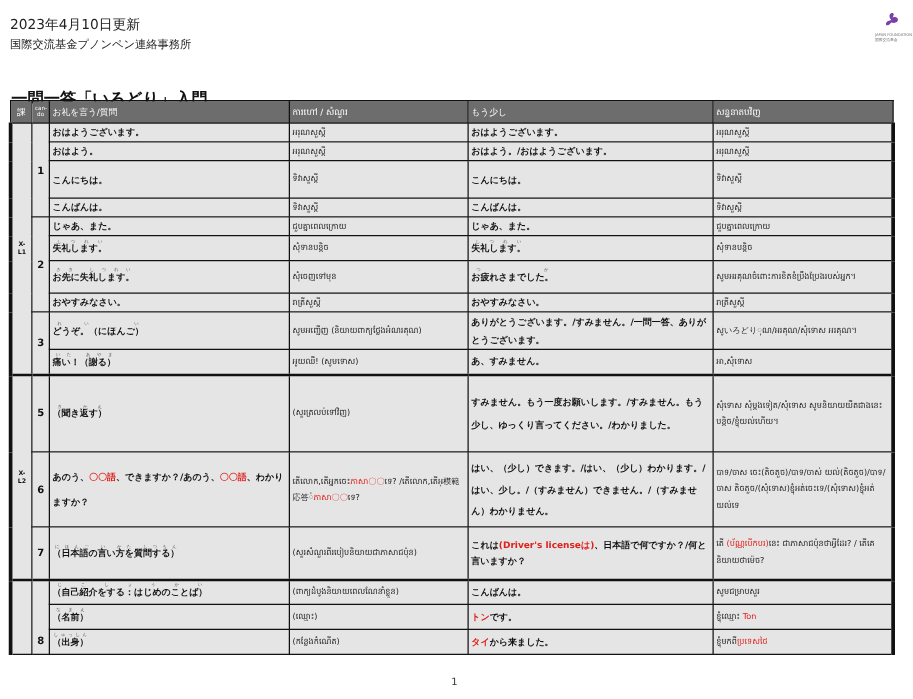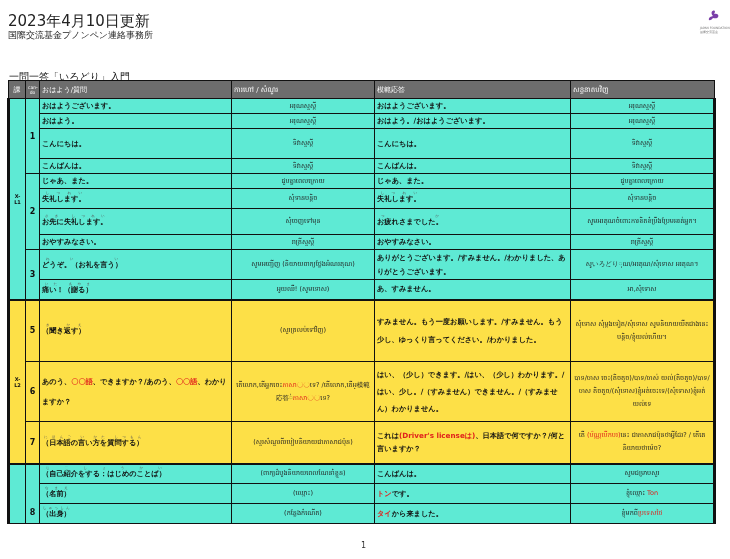--- a/index.html
+++ b/index.html
@@ -1,36 +1,36 @@
 <!DOCTYPE html>
 <html><head>
 <meta charset="utf-8">
 <style>
   html, body { margin:0; padding:0; background:#ffffff; }
   body { width:730px; height:559px; position:relative; overflow:hidden;
          font-family:"DejaVu Sans", sans-serif; color:#111; }
-  .hdr-date { position:absolute; left:8px; top:12px; font-size:15px; color:#222; }
+  .hdr-date { position:absolute; left:8px; top:12px; font-size:11px; color:#222; }
   .hdr-office { position:absolute; left:8px; top:29px; font-size:9px; color:#222; }
   .logo { position:absolute; left:700px; top:8px; width:26px; height:30px; }
   .logo .mark { position:absolute; left:6px; top:0; width:14px; height:16px; }
   .logo .t1, .logo .t2 { position:absolute; left:0; font-size:3px; color:#777; white-space:nowrap; }
   .logo .t1 { top:18px; } .logo .t2 { top:22px; }
-  .title { position:absolute; left:9px; top:70px; font-size:10px; font-weight:normal; color:#111; }
+  .title { position:absolute; left:9px; top:70px; font-size:13px; font-weight:bold; color:#111; }
   table { position:absolute; left:7px; top:80px; border-collapse:collapse; width:706px;
           table-layout:fixed; font-size:7.2px; }
   td, th { border:1px solid #111; padding:0 2px; vertical-align:middle; overflow:hidden; }
   th { background:#6d6d6d; color:#fff; font-weight:normal; text-align:left; height:17px; font-size:7px; }
   th.c0, th.c1 { text-align:center; }
   th.c1 { font-size:4.5px; line-height:5px; }
-  .pk td { background:#5eead4; }
-  .bl td { background:#fde047; }
+  .pk td { background:#e5e5e5; }
+  .bl td { background:#e5e5e5; }
   td.lesson { text-align:center; font-size:5px; font-weight:bold; border-left:3px solid #111; }
   td.cando { text-align:center; font-weight:bold; font-size:8px; }
   td.jp { font-weight:bold; line-height:14px; }
-  td.km { font-size:6.5px; color:#222; line-height:13px;text-align:center; }
+  td.km { font-size:6.5px; color:#222; line-height:13px; }
   td.right { border-right:3px solid #111; }
   .red { color:#e0201c; }
   rt { font-size:3.5px; font-weight:normal; color:#555; }
   .pagenum { position:absolute; left:361px; top:541px; font-size:8px; color:#333; }
   .thick-top td { border-top:2px solid #111; }
 </style>
 </head>
 <body>
 
 <div class="hdr-date">2023年4月10日更新</div>
@@ -51,23 +51,23 @@
       <col style="width:14px">
       <col style="width:192px">
     <col style="width:143px">
       <col style="width:196px">
       <col style="width:144px">
   </colgroup>
   <tbody>
       <tr>
     <th class="c0">課</th>
     <th class="c1">can-do</th>
-    <th>おはよう/質問</th>
+    <th>お礼を言う/質問</th>
     <th>ការហៅ / សំណួរ</th>
-    <th>模範応答</th>
+    <th>もう少し</th>
     <th class="right">សន្ទនាតបវិញ</th>
   </tr>
 
   <tr class="pk" style="height:15px">
     <td class="lesson" rowspan="10">X-L1</td>
     <td class="cando" rowspan="4">1</td>
     <td class="jp">おはようございます。</td>
     <td class="km">អរុណសួស្តី</td>
     <td class="jp">おはようございます。</td>
     <td class="km right">អរុណសួស្តី</td>
@@ -100,33 +100,33 @@
   <tr class="pk" style="height:20px">
     <td class="jp"><ruby><span>失礼します。</span><rt>しつれい</rt></ruby></td>
     <td class="km">សុំទានបន្តិច</td>
     <td class="jp"><ruby><span>失礼します。</span><rt>しつれい</rt></ruby></td>
     <td class="km right">សុំទានបន្តិច</td>
   </tr>
   <tr class="pk" style="height:26px">
     <td class="jp"><ruby><span>お先に失礼します。</span><rt>さき しつれい</rt></ruby></td>
     <td class="km">សុំចេញទៅមុន</td>
     <td class="jp"><ruby><span>お疲れさまでした。</span><rt>つか</rt></ruby></td>
-    <td class="km right">សូមអរគុណចំពោះការខិតខំប្រឹងប្រែមអរគ់អ្នក។</td>
+    <td class="km right">សូមអរគុណចំពោះការខិតខំប្រឹងប្រែងរបស់អ្នក។</td>
   </tr>
   <tr class="pk" style="height:15px">
     <td class="jp">おやすみなさい。</td>
     <td class="km">រាត្រីសួស្តី</td>
     <td class="jp">おやすみなさい。</td>
     <td class="km right">រាត្រីសួស្តី</td>
   </tr>
   <tr class="pk" style="height:30px">
     <td class="cando" rowspan="2">3</td>
-    <td class="jp"><ruby><span>どうぞ。（お礼を言う）</span><rt>れい い</rt></ruby></td>
+    <td class="jp"><ruby><span>どうぞ。（にほんご）</span><rt>れい い</rt></ruby></td>
     <td class="km">សូមអញ្ជើញ (និយាយពាក្យថ្លែងអំណរគុណ)</td>
-    <td class="jp">ありがとうございます。/すみません。/わかりました、ありがとうございます。</td>
+    <td class="jp">ありがとうございます。/すみません。/一問一答、ありがとうございます。</td>
     <td class="km right">សូいろどりុណ/អរគុណ/សុំទោស អរគុណ។</td>
   </tr>
   <tr class="pk" style="height:20px">
     <td class="jp"><ruby><span>痛い！（謝る）</span><rt>いた あやま</rt></ruby></td>
     <td class="km">អូយឈឺ! (សូមទោស)</td>
     <td class="jp">あ、すみません。</td>
     <td class="km right">អា,សុំទោស</td>
   </tr>
 
   <tr class="bl thick-top" style="height:62px">

